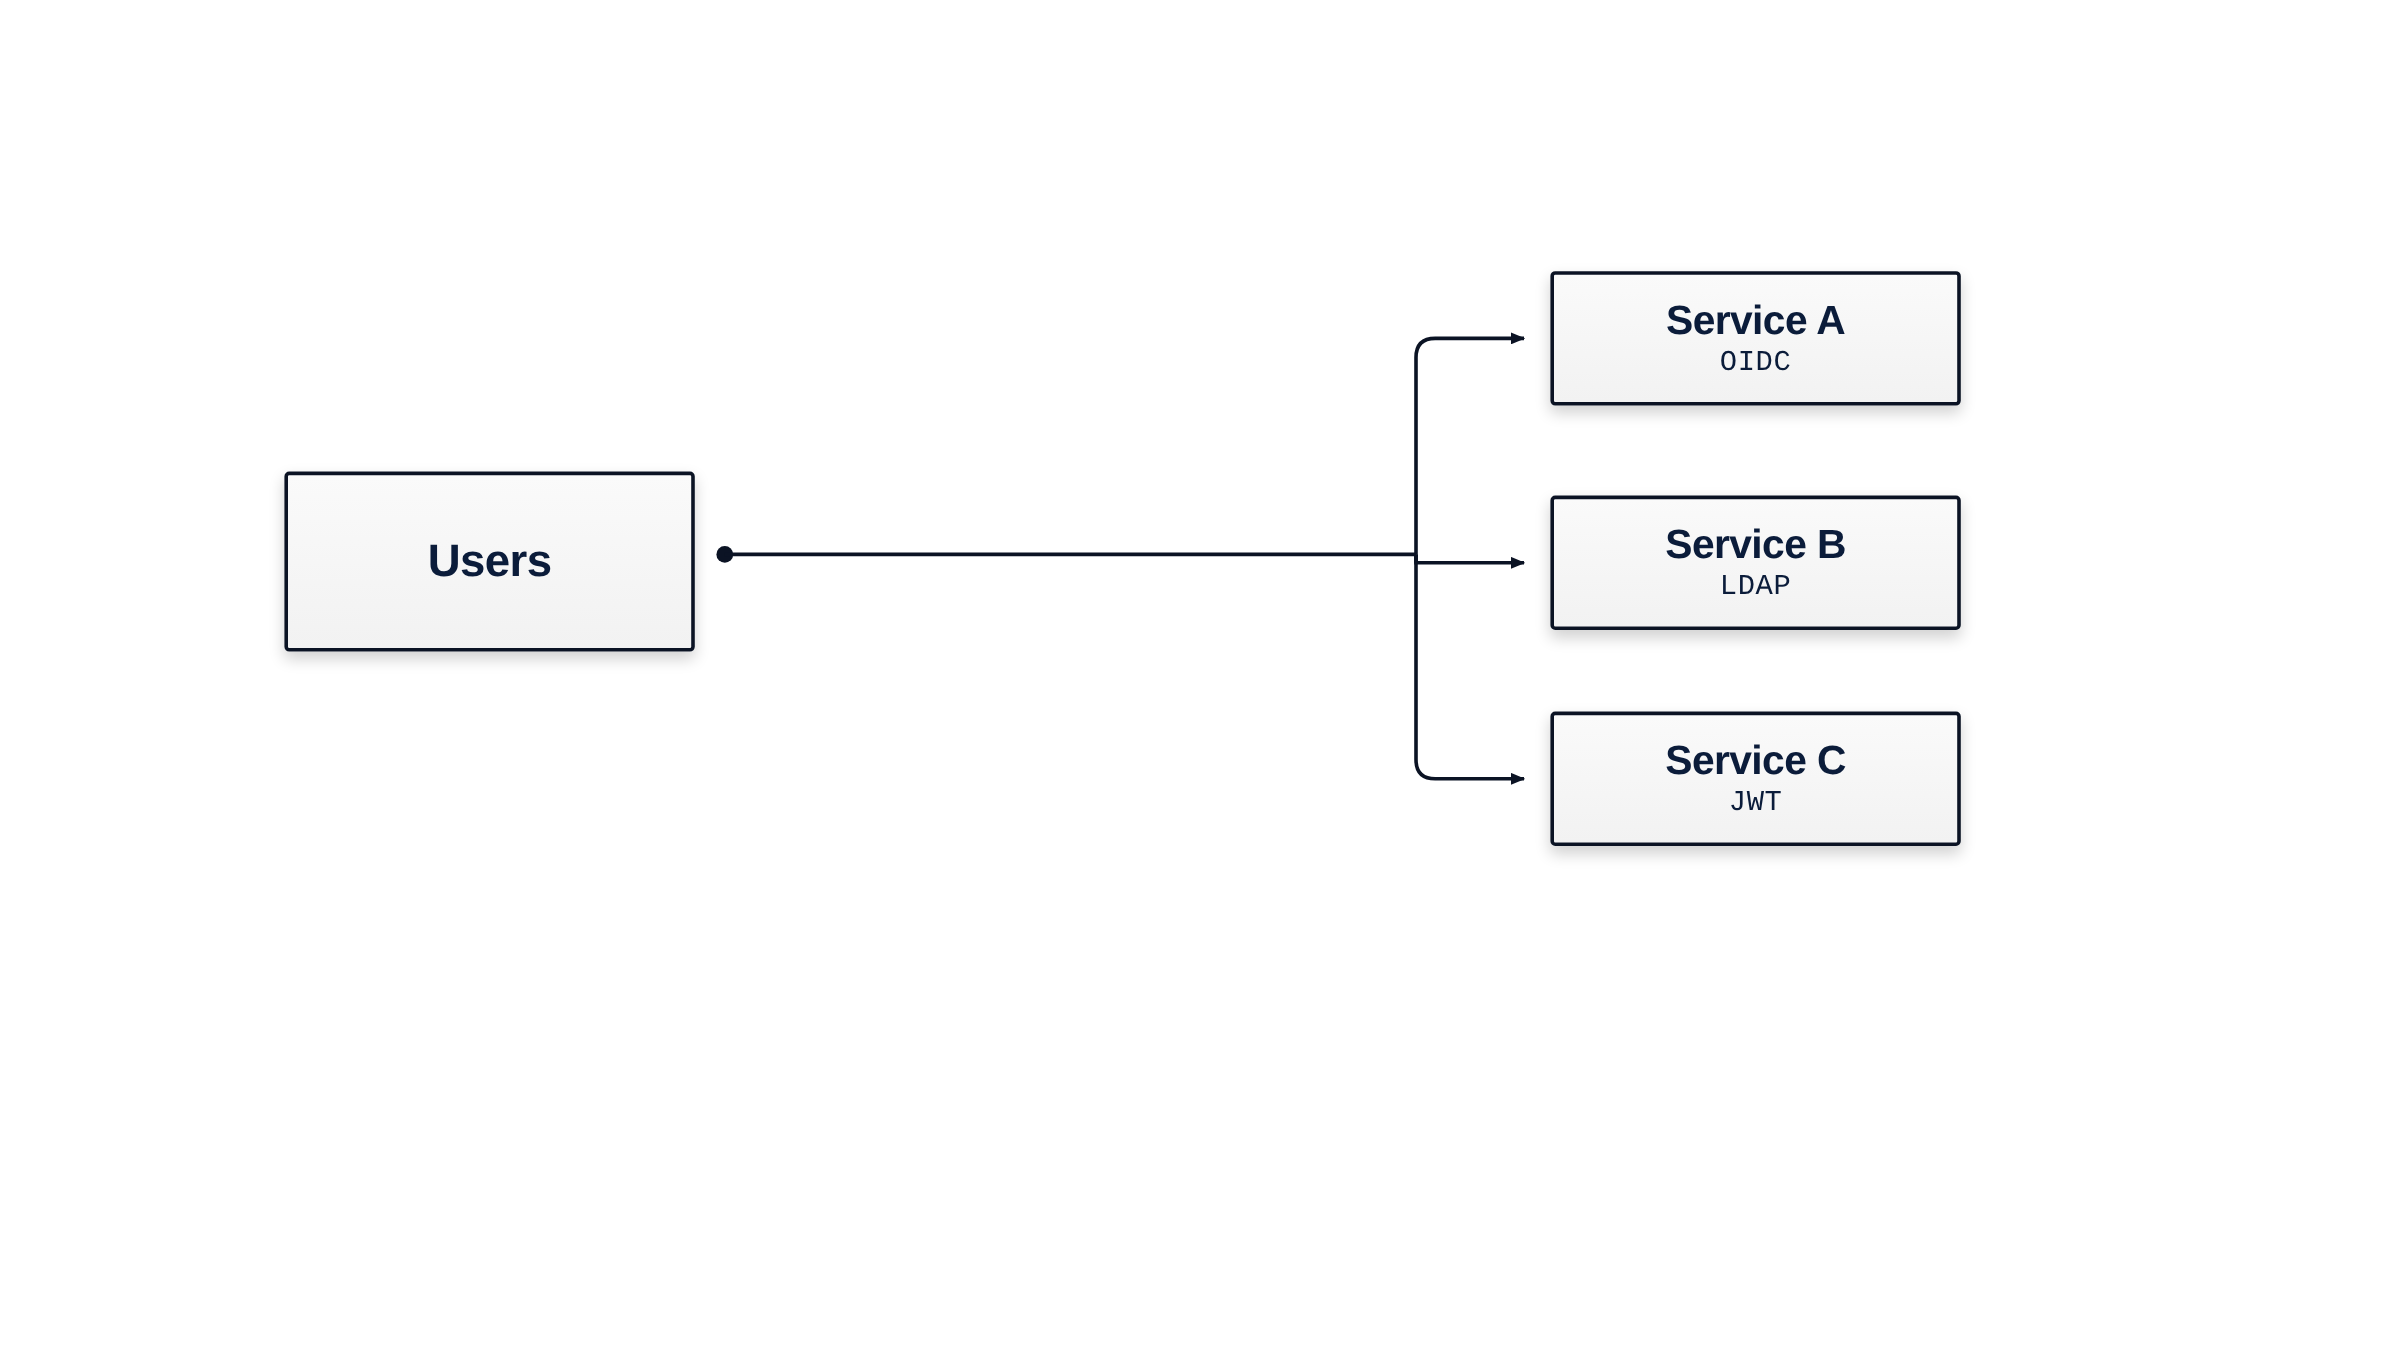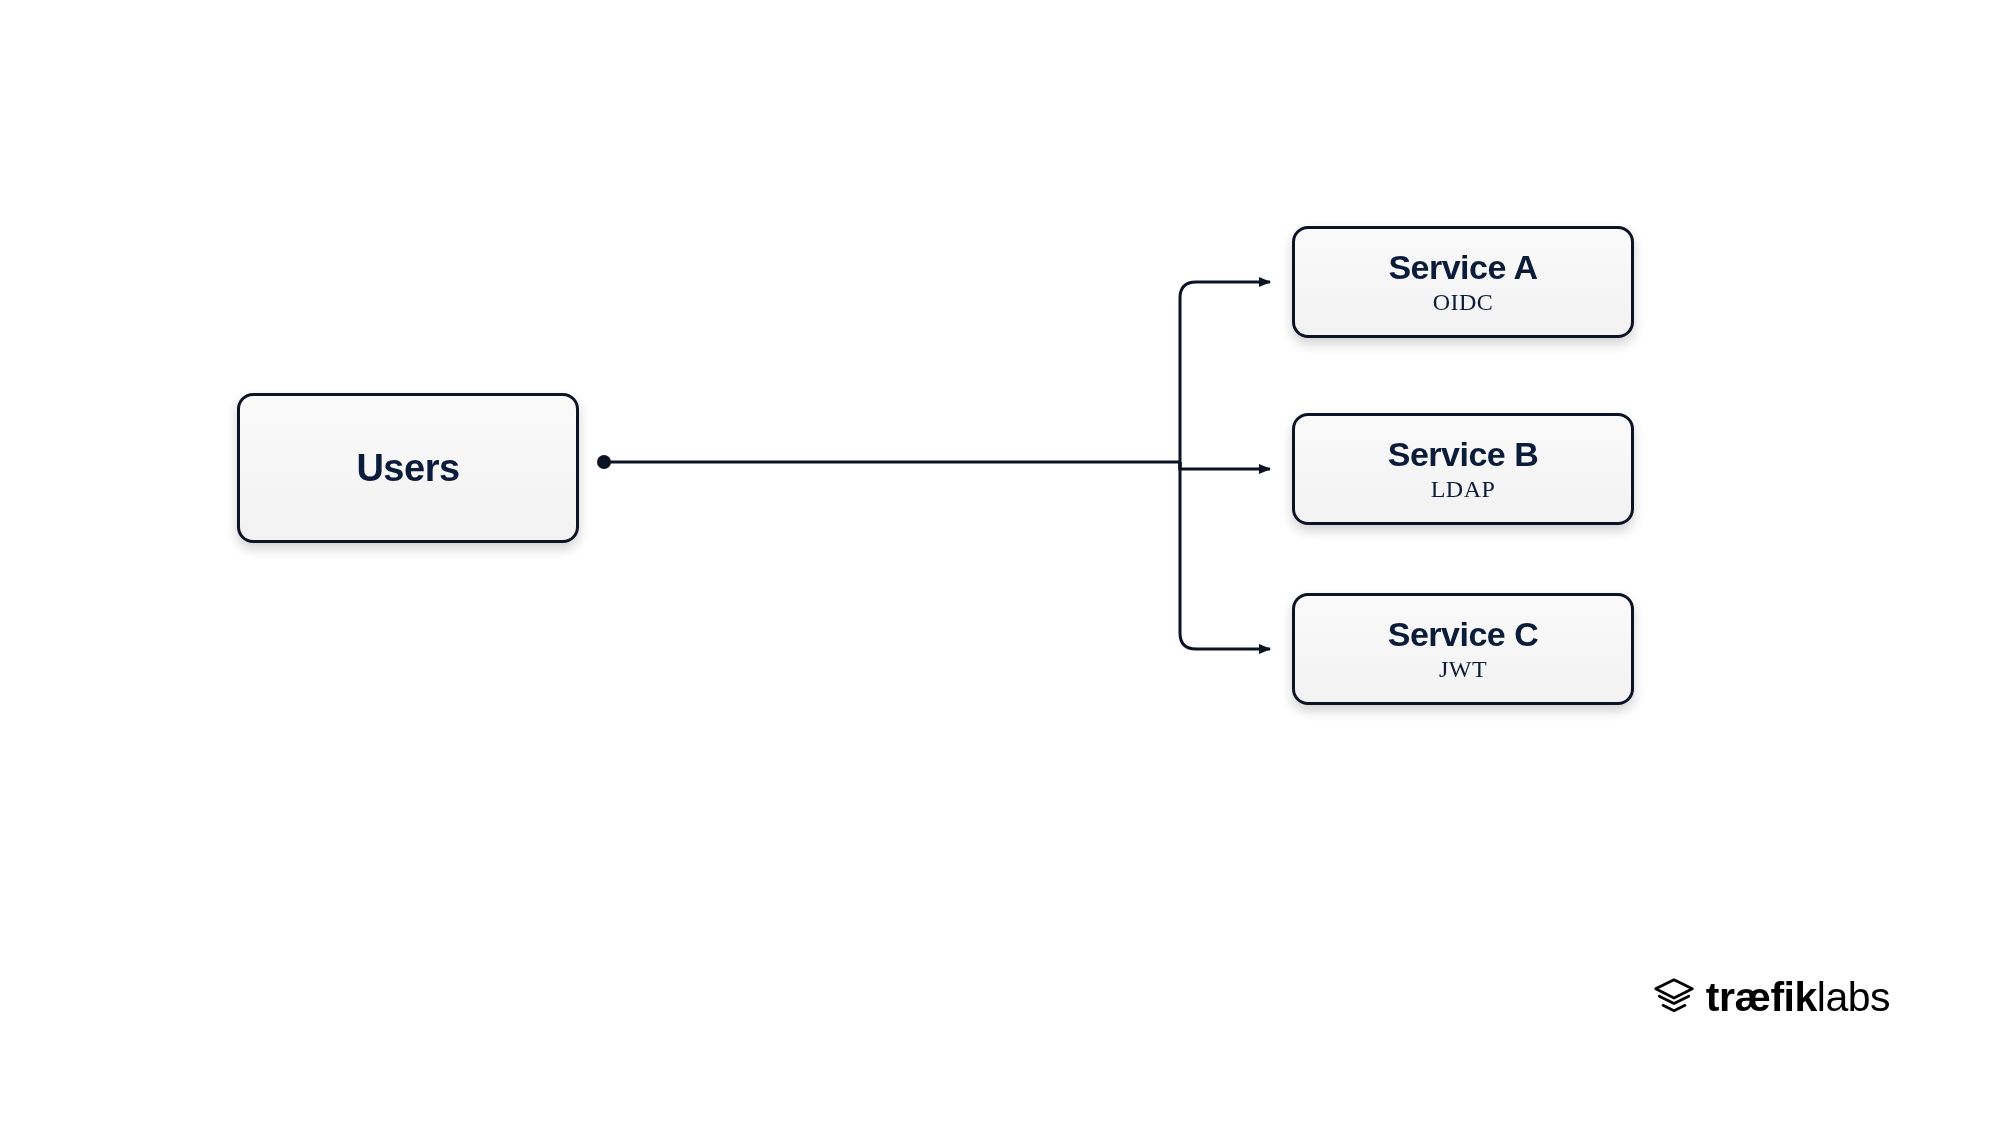--- a/index.html
+++ b/index.html
@@ -17,41 +17,41 @@
     }
     .canvas {
       position: relative;
       width: 2000px;
       height: 1133px;
     }
     .node {
       position: absolute;
       background: linear-gradient(to bottom, #fafafa 0%, #f2f2f2 100%);
       border: 3px solid #0b1324;
-      border-radius: 16px;
+      border-radius: 4px;
       box-shadow: 0 6px 12px rgba(0,0,0,0.18);
       display: flex;
       flex-direction: column;
       align-items: center;
       justify-content: center;
       text-align: center;
     }
     .node-title {
       font-weight: 700;
       color: #0b1c3a;
       letter-spacing: -0.5px;
     }
     .users-node .node-title {
       font-size: 38px;
     }
     .service-node .node-title {
       font-size: 34px;
     }
     .node-sub {
-      font-family: Liberation Serif, serif;
+      font-family: Liberation Mono, monospace;
       color: #0b1c3a;
       font-size: 24px;
       margin-top: 2px;
       letter-spacing: 0.5px;
     }
     .users-node {
       left: 237px;
       top: 393px;
       width: 342px;
       height: 150px;
@@ -135,24 +135,14 @@
   <div class="node service-node svc-b">
     <div class="node-title">Service B</div>
     <div class="node-sub">LDAP</div>
   </div>
 
   <div class="node service-node svc-c">
     <div class="node-title">Service C</div>
     <div class="node-sub">JWT</div>
   </div>
 
-  <div class="logo">
-    <svg width="44" height="44" viewBox="0 0 48 48" fill="none">
-      <path d="M24 4 L44 14 L24 24 L4 14 Z" stroke="#000" stroke-width="3" stroke-linejoin="round" fill="none"></path>
-      <path d="M8 22 L24 30 L40 22" stroke="#000" stroke-width="3" stroke-linejoin="round" stroke-linecap="round" fill="none"></path>
-      <path d="M12 32 L24 38 L36 32" stroke="#000" stroke-width="3" stroke-linejoin="round" stroke-linecap="round" fill="none"></path>
-    </svg>
-    <div class="logo-text">
-      <span class="bold">træfik</span><span class="light">labs</span>
-    </div>
-  </div>
 
 </div>
 
 </body></html>

